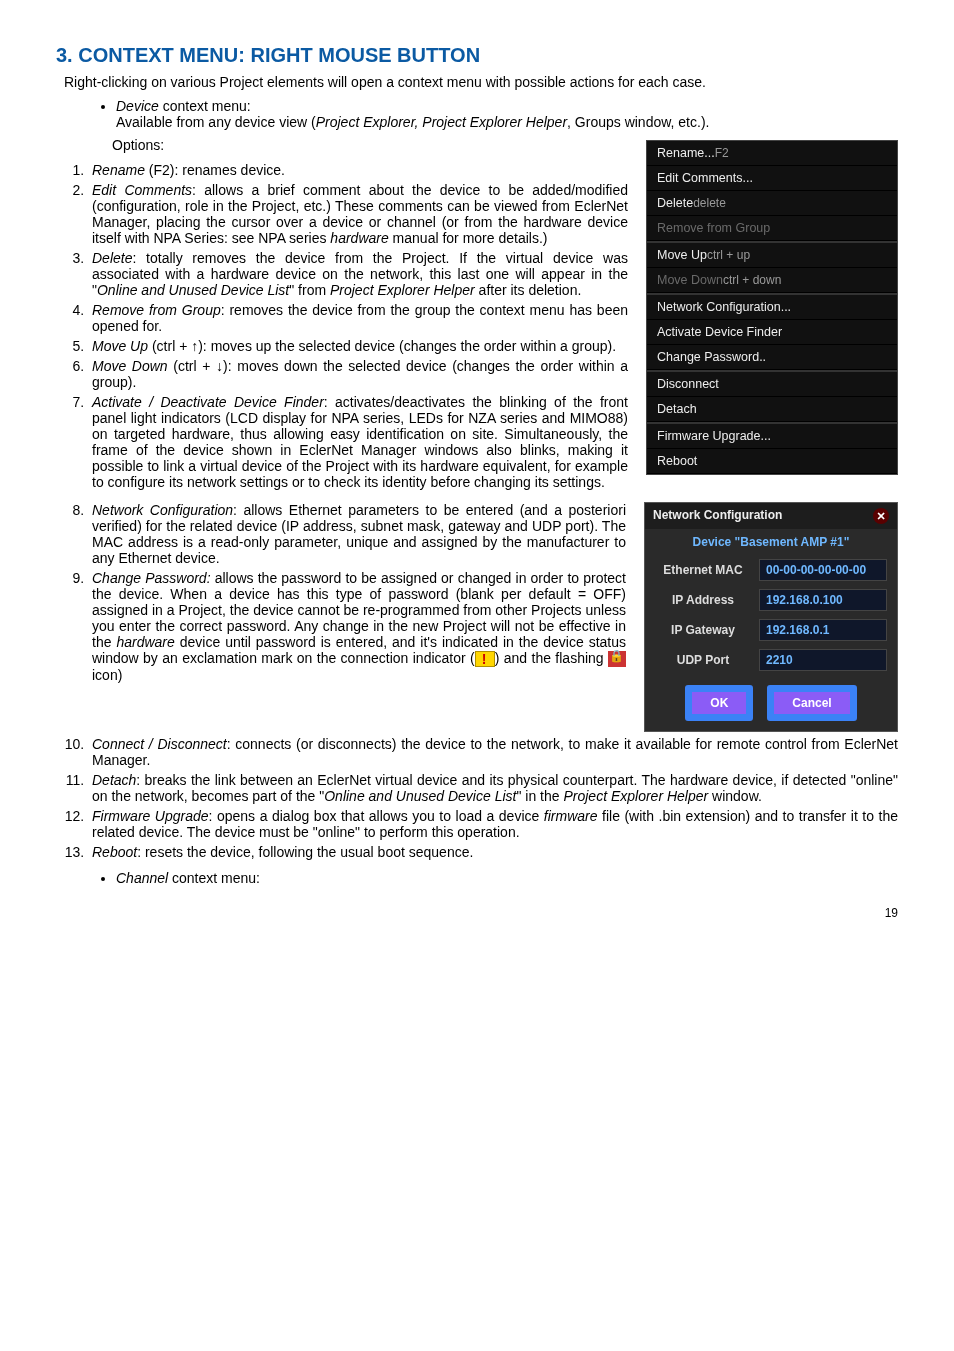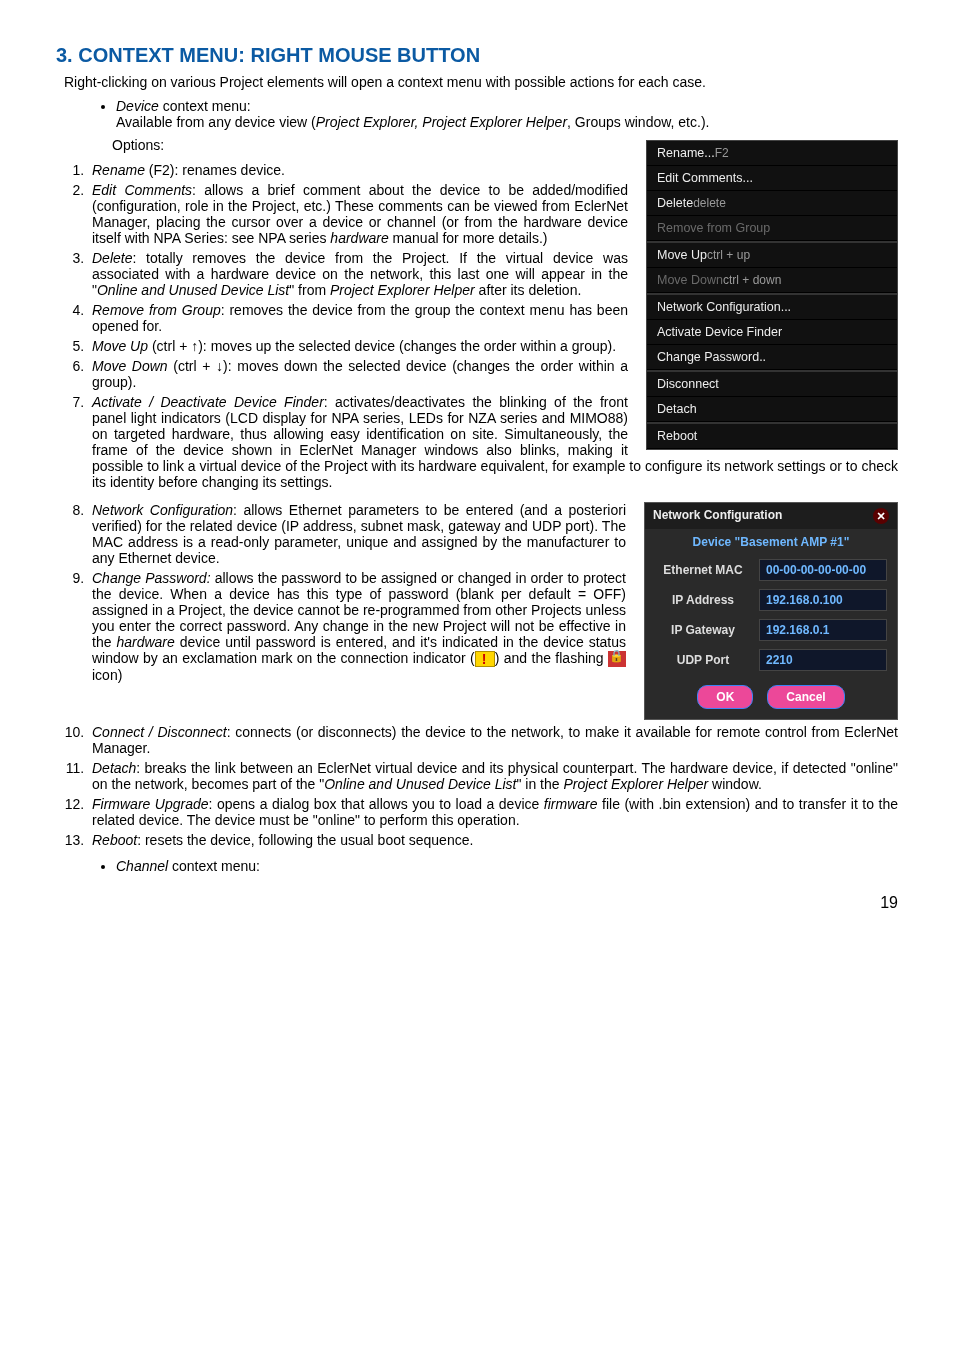--- a/index.html
+++ b/index.html
@@ -13,29 +13,29 @@
 .ctx-row.disabled{color:#6a6a6a}
 .ctx-row .sc{color:#9a9a9a;font-size:12px}
 .netcfg{background:#2a2a2a;color:#eee;border:1px solid #555;width:252px;font-size:12px}
 .netcfg .titlebar{display:flex;justify-content:space-between;padding:5px 8px;font-weight:bold;background:#1d1d1d}
 .netcfg .close{background:#5a0000;color:#fff;border-radius:10px;width:16px;height:16px;text-align:center;line-height:16px;font-size:11px}
 .netcfg .dev{color:#6fb8ff;font-weight:bold;text-align:center;padding:6px}
 .netcfg .row{display:flex;align-items:center;gap:8px;padding:4px 10px}
 .netcfg .lbl{width:96px;text-align:center;color:#ddd;font-weight:bold}
 .netcfg .val{background:#0f172a;border:1px solid #444;padding:3px 6px;color:#6fb8ff;font-weight:bold;flex:1}
 .netcfg .btns{display:flex;justify-content:center;gap:14px;padding:10px}
-.netcfg .btn{background:#ec4899;border:1px solid #3b82f6;color:#fff;padding:4px 18px;font-weight:bold;border-radius:10px}
+.netcfg .btn{background:#8b5cf6;border:7px solid #3b82f6;color:#fff;padding:4px 18px;font-weight:bold;border-radius:3px}
 ul.bullet{list-style:disc;margin:6px 0 6px 60px;padding:0}
 ol.num{margin:4px 0 4px 32px;padding:0}
 ol.num>li{margin:0;padding:0 0 4px 4px;text-align:justify}
 .icon-warn{display:inline-block;width:18px;height:14px;background:#ffd600;border:1px solid #b09000;position:relative;vertical-align:middle}
 .icon-warn::after{content:"!";position:absolute;left:6px;top:-1px;color:#c00;font-weight:bold}
 .icon-lock{display:inline-block;width:18px;height:16px;background:#c33;vertical-align:middle;position:relative}
 .icon-lock::after{content:"\1F512";position:absolute;left:1px;top:-2px;color:#ff0;font-size:12px}
-.pgnum{text-align:right;margin-top:20px;font-size:16px}
+.pgnum{text-align:right;margin-top:20px;font-size:12px}
 </style>
 </head>
 <body>
 
 <h2>3. CONTEXT MENU: RIGHT MOUSE BUTTON</h2>
 
 <p>Right-clicking on various Project elements will open a context menu with possible actions for each case.</p>
 
 <ul class="bullet">
   <li>
@@ -81,20 +81,23 @@
         <span>Change Password..</span>
       </div>
     <div class="ctx-sep"></div>
     <div class="ctx-row">
         <span>Disconnect</span>
       </div>
     <div class="ctx-row">
         <span>Detach</span>
       </div>
     <div class="ctx-sep"></div>
+    <div class="ctx-row">
+        <span>Firmware Upgrade...</span>
+      </div>
     <div class="ctx-row">
         <span>Reboot</span>
       </div>
   </div>
 
   <p style="margin-left:56px">Options:</p>
   <ol class="num">
     <li><em>Rename</em><span> (F2): renames device.</span></li>
     <li><em>Edit Comments</em><span>: allows a brief comment about the device to be added/modified (configuration, role in the Project, etc.) These comments can be viewed from EclerNet Manager, placing the cursor over a device or channel (or from the hardware device itself with NPA Series: see NPA series </span><em>hardware</em><span> manual for more details.)</span></li>
     <li><em>Delete</em><span>: totally removes the device from the Project. If the virtual device was associated with a hardware device on the network, this last one will appear in the "</span><em>Online and Unused Device List</em><span>" from </span><em>Project Explorer Helper</em><span> after its deletion.</span></li>

